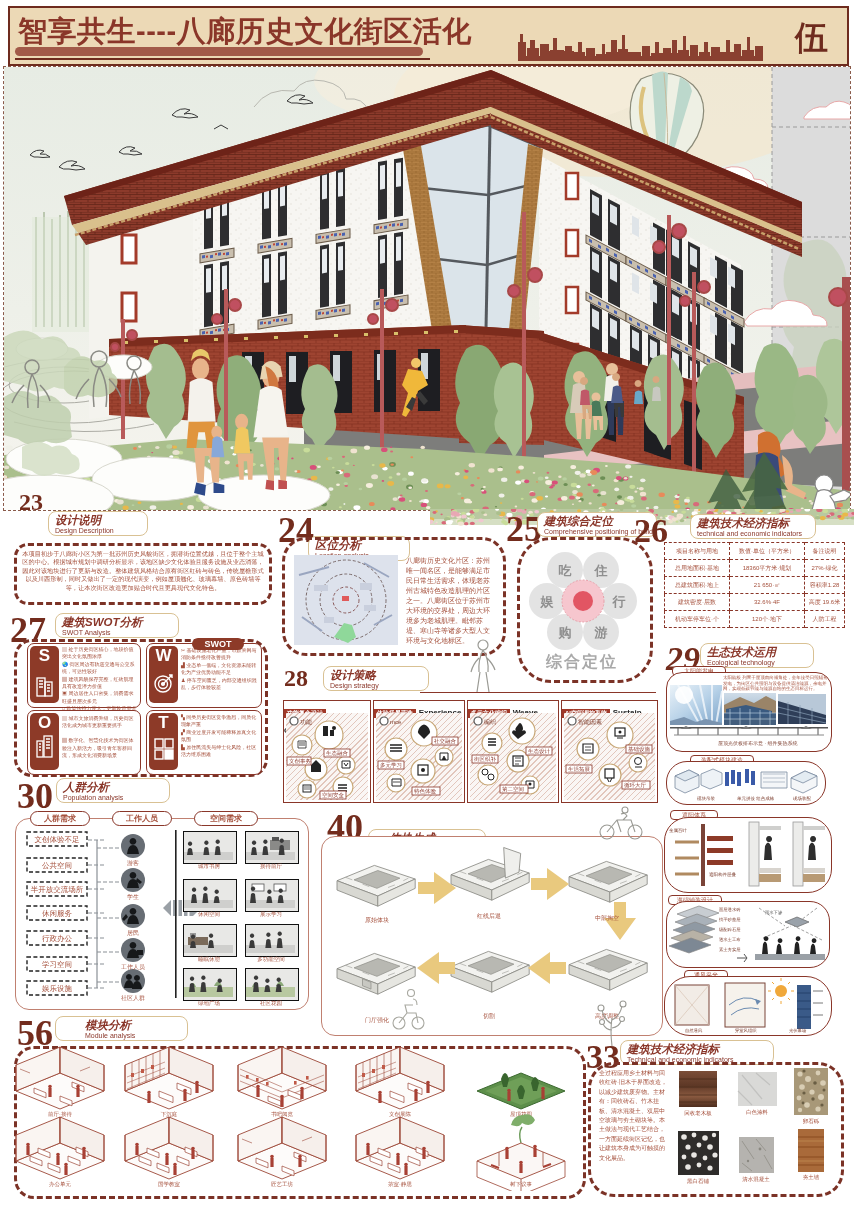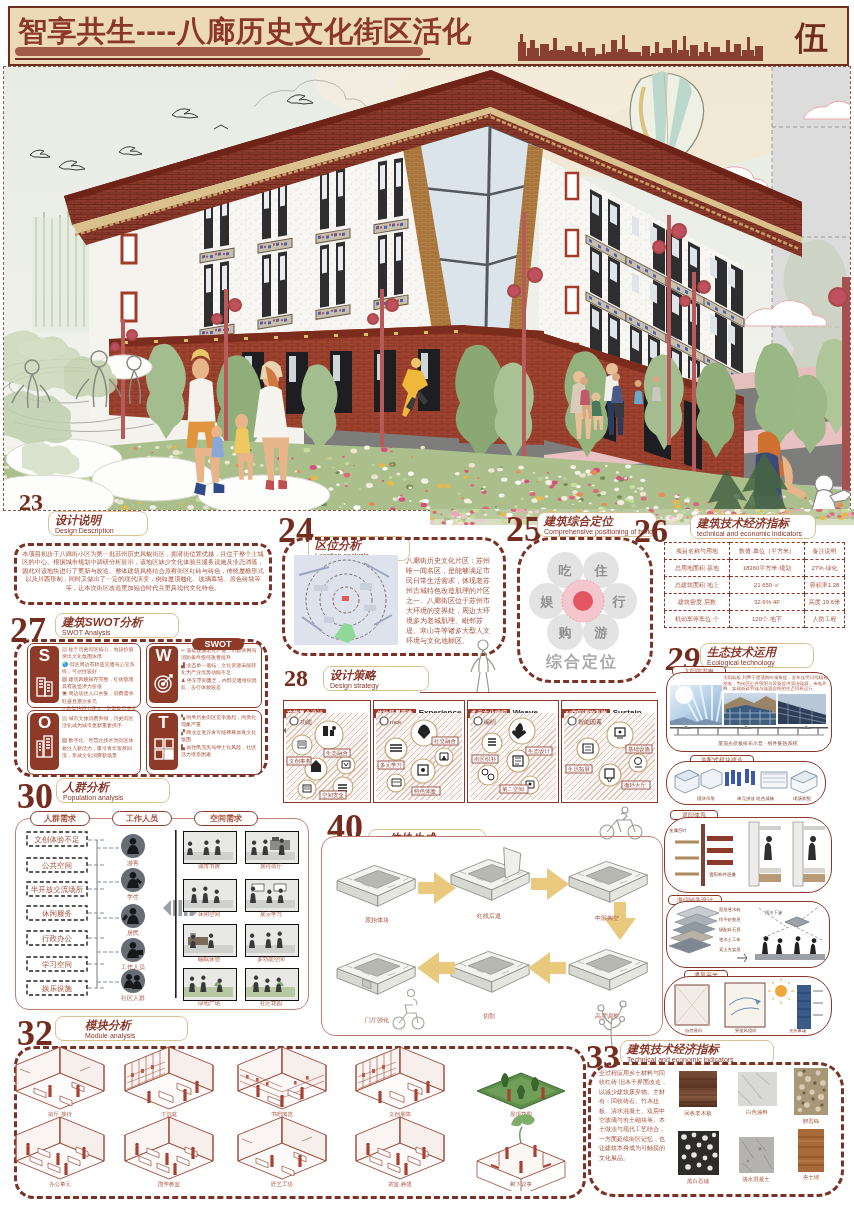--- a/index.html
+++ b/index.html
@@ -1996,21 +1996,21 @@
 <text x="56" y="86">原始体块</text>
 <text x="168" y="82">红线后退</text>
 <text x="286" y="84">中部掏空</text>
 <text x="56" y="186">门厅强化</text>
 <text x="168" y="182">切割</text>
 <text x="286" y="182">高度调整</text>
 </g>
 </svg>
 </div>
 
-<div class="abs num" style="left:17px;top:1015px;font-size:36px;">32</div>
+<div class="abs num" style="left:17px;top:1015px;font-size:36px;">56</div>
 
 <div class="tag" style="left:55px;top:1016px;width:96px;padding-left:29px;">
 <div class="cn">模块分析</div>
     <div class="en">Module analysis</div>
 </div>
 
 <div class="dash" style="left:14px;top:1046px;width:566px;height:147px;border-radius:20px;"></div>
 <div id="modules32">
     <svg class="abs" style="left:10px;top:1043px;" width="100" height="78" viewBox="-50 -46 100 78">
       <path d="M0 -16 L44 2 L0 20 L-44 2 Z" fill="#fdfbfa" stroke="#9c4636" stroke-width="0.9"></path>

